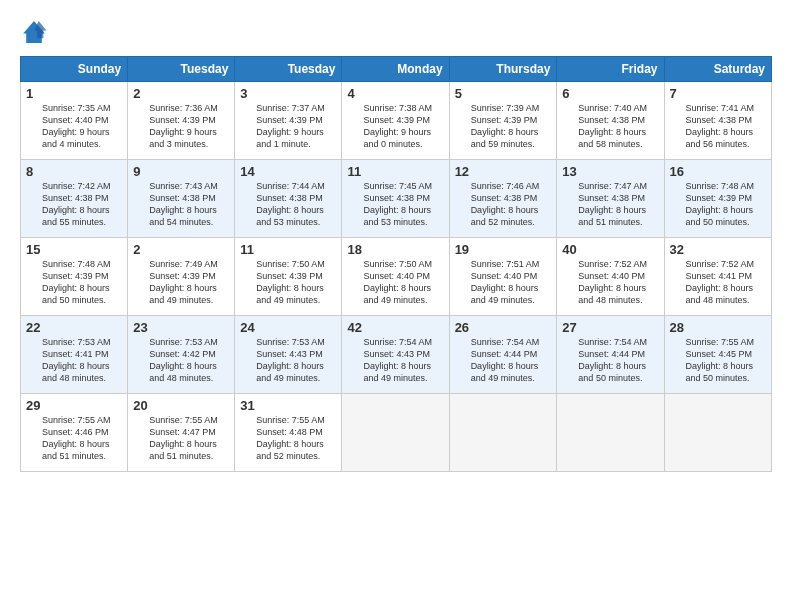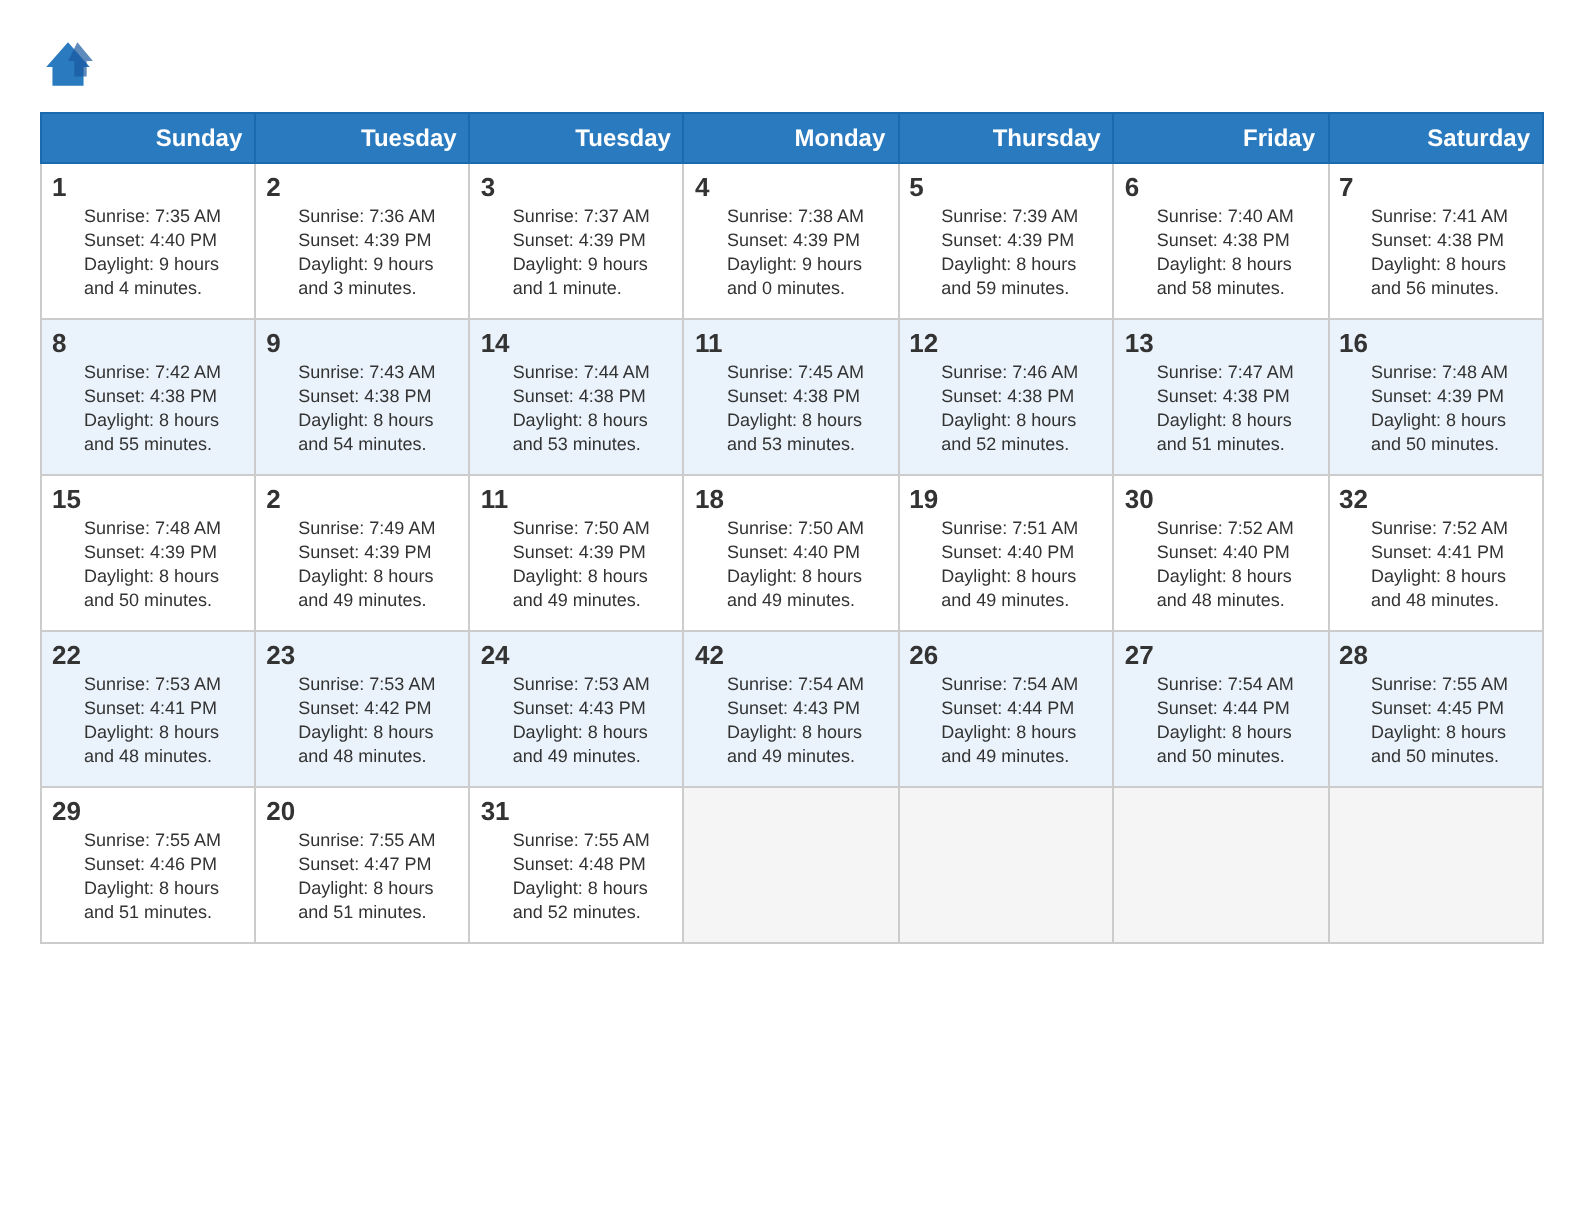--- a/index.html
+++ b/index.html
@@ -205,21 +205,21 @@
           </td>
           <td>
             <span class="day-num">18</span>
             <div class="day-info">Sunrise: 7:50 AM<br>Sunset: 4:40 PM<br>Daylight: 8 hours and 49 minutes.</div>
           </td>
           <td>
             <span class="day-num">19</span>
             <div class="day-info">Sunrise: 7:51 AM<br>Sunset: 4:40 PM<br>Daylight: 8 hours and 49 minutes.</div>
           </td>
           <td>
-            <span class="day-num">30</span>
+            <span class="day-num">40</span>
             <div class="day-info">Sunrise: 7:52 AM<br>Sunset: 4:40 PM<br>Daylight: 8 hours and 48 minutes.</div>
           </td>
           <td>
             <span class="day-num">32</span>
             <div class="day-info">Sunrise: 7:52 AM<br>Sunset: 4:41 PM<br>Daylight: 8 hours and 48 minutes.</div>
           </td>
         </tr>
         <tr class="row-alt">
           <td>
             <span class="day-num">22</span>

